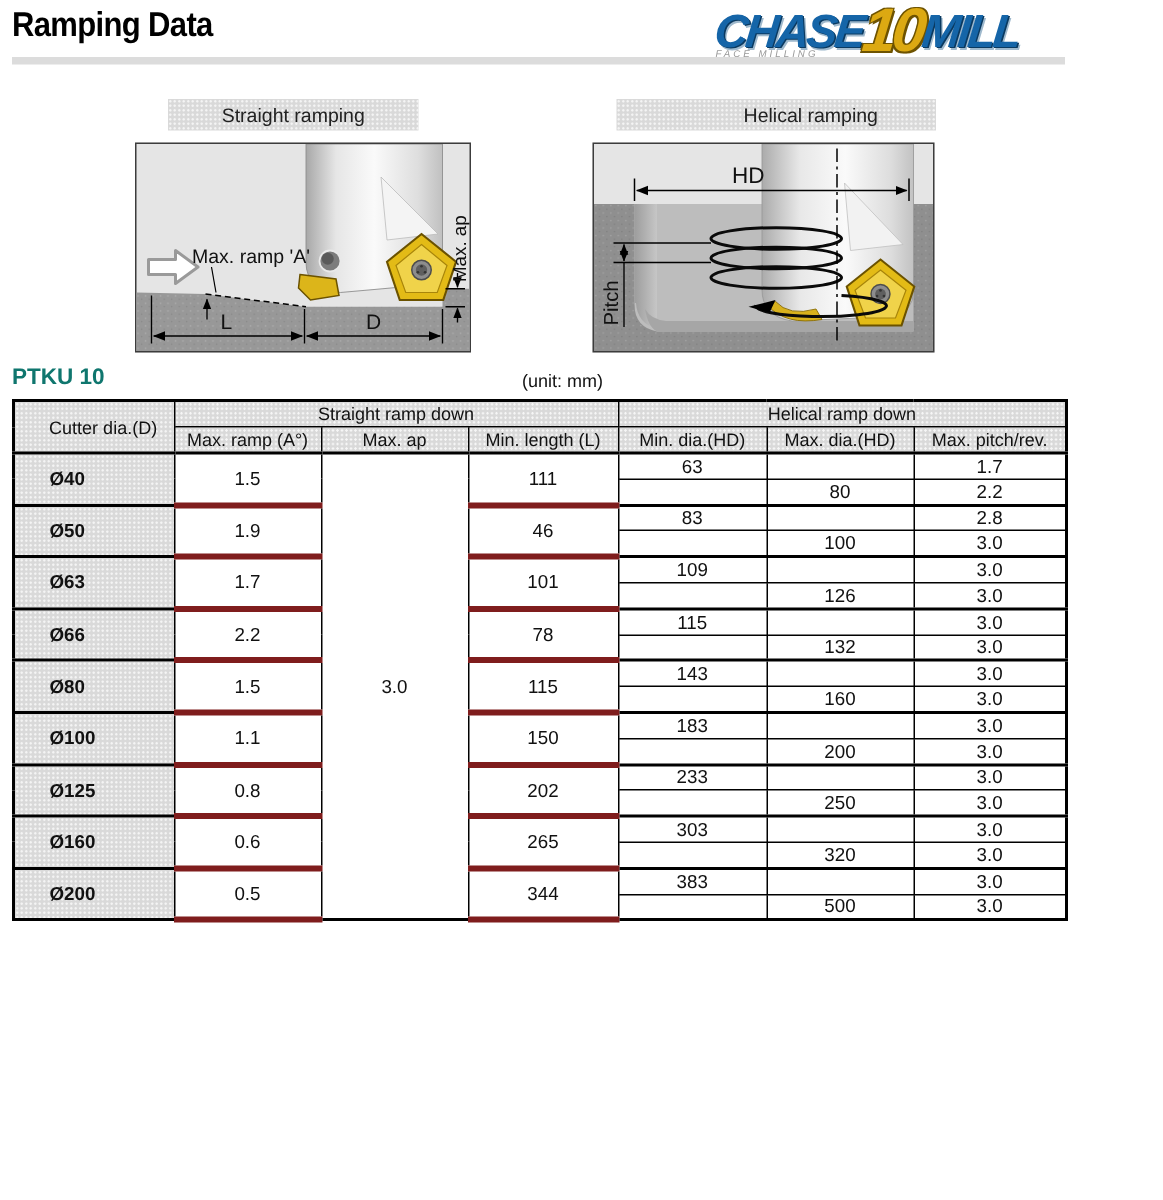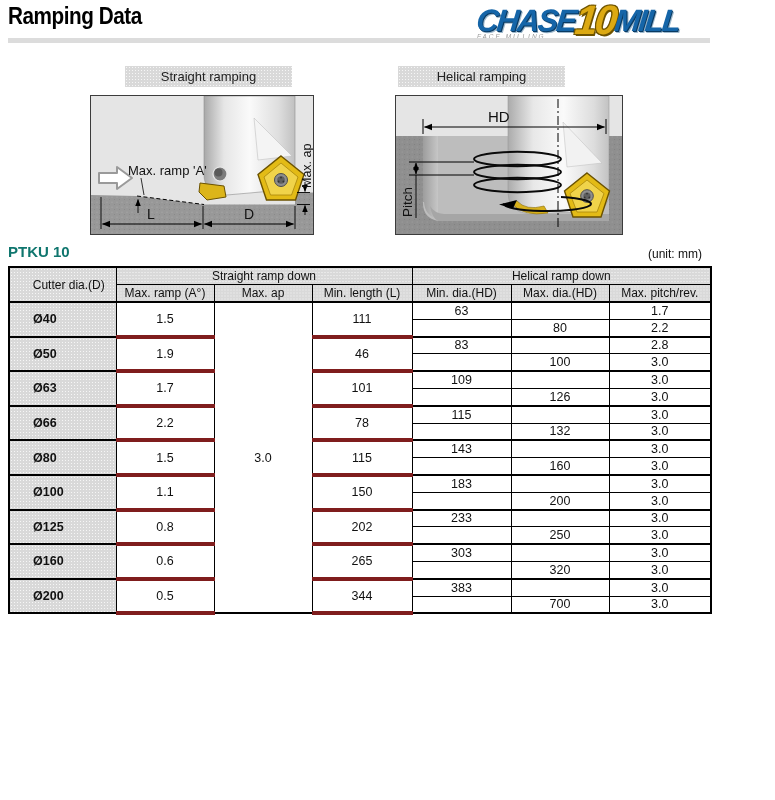--- a/index.html
+++ b/index.html
@@ -37,31 +37,31 @@
     background-color:#d9d9d9;
     background-image:radial-gradient(circle,#f6f6f6 0.7px,rgba(0,0,0,0) 0.9px);
     background-size:3px 3px;
   }
 
   
   .cap{
     position:absolute;top:66px;height:21px;width:167px;line-height:21px;
     text-align:center;font-size:13px;color:#222;
   }
-  #cap-straight{left:125px;}
-  #cap-helical{left:398px;}
+  #cap-straight{left:112px;}
+  #cap-helical{left:411px;padding-left:46px;}
   .frame{position:absolute;top:95px;height:138px;background:#e5e5e5;border:1px solid #3c3c3c;}
   #frame-straight{left:90px;width:222px;}
   #frame-helical{left:395px;width:226px;}
   .frame svg{display:block;}
   svg text{font-family:"Liberation Sans","DejaVu Sans",sans-serif;fill:#111;}
 
   
   .tbl-title{position:absolute;left:8px;top:243px;font-size:15px;font-weight:bold;color:#0f766e;}
-  .unit-note{position:absolute;left:0;top:247px;width:702px;text-align:right;font-size:12px;color:#111;}
+  .unit-note{position:absolute;left:24px;top:247px;width:702px;text-align:center;font-size:12px;color:#111;}
   table.ramp{
     position:absolute;left:8px;top:266px;width:702px;
     border-collapse:collapse;table-layout:fixed;
     border:2px solid #000;
     font-size:12.5px;
   }
   table.ramp th,table.ramp td{border:1px solid #000;padding:0;overflow:hidden;white-space:nowrap;}
   table.ramp thead th{font-weight:normal;font-size:12px;height:16px;text-align:center;}
   table.ramp thead tr.h2 th{border-bottom:2px solid #000;}
   table.ramp td.val{text-align:center;}
@@ -363,17 +363,17 @@
       <tr class="sub1">
         <th class="dia dotbg" rowspan="2">Ø200</th>
         <td class="val rs" rowspan="2">0.5</td>
         <td class="val rs" rowspan="2">344</td>
         <td class="val">383</td>
         <td class="val"></td>
         <td class="val">3.0</td>
       </tr>
       <tr class="sub2">
         <td class="val"></td>
-        <td class="val">700</td>
+        <td class="val">500</td>
         <td class="val">3.0</td>
       </tr>
     </tbody>
 </table>
 
 </body></html>

